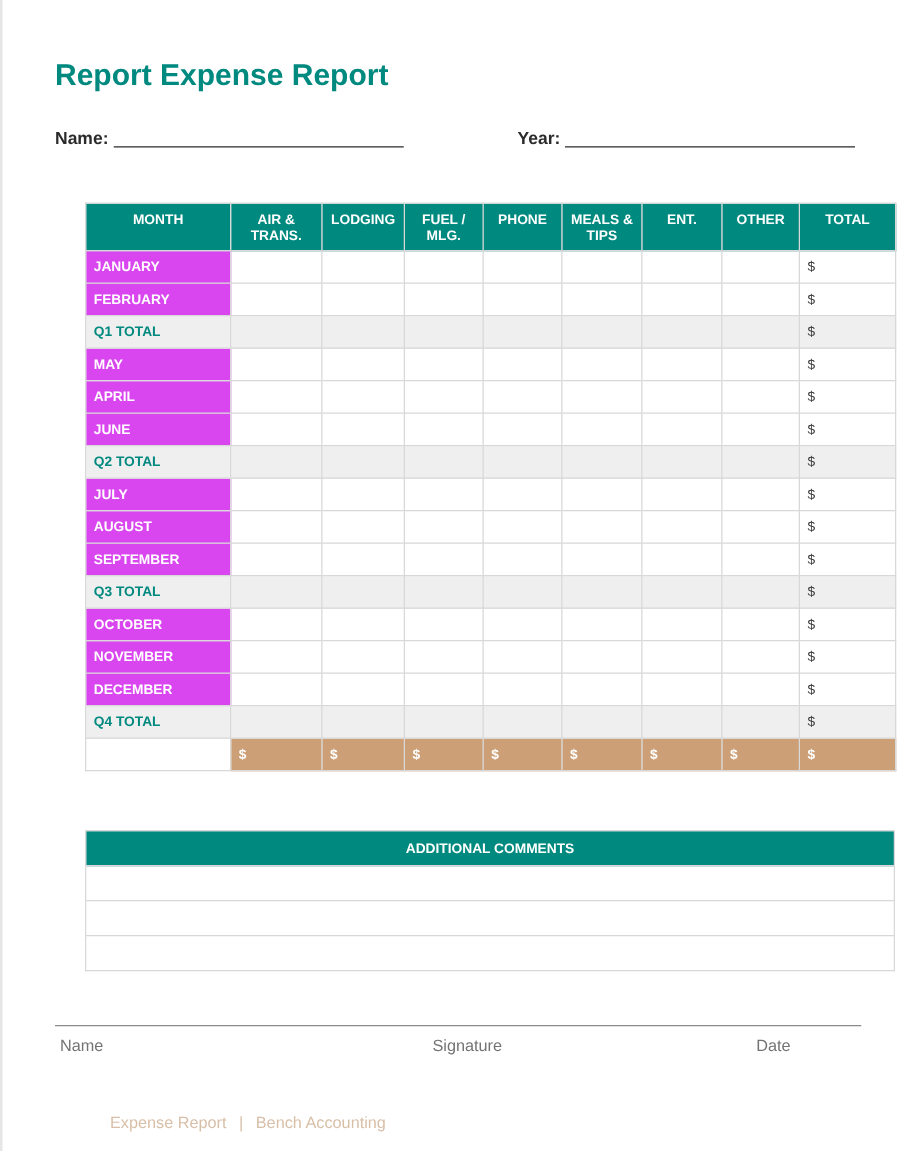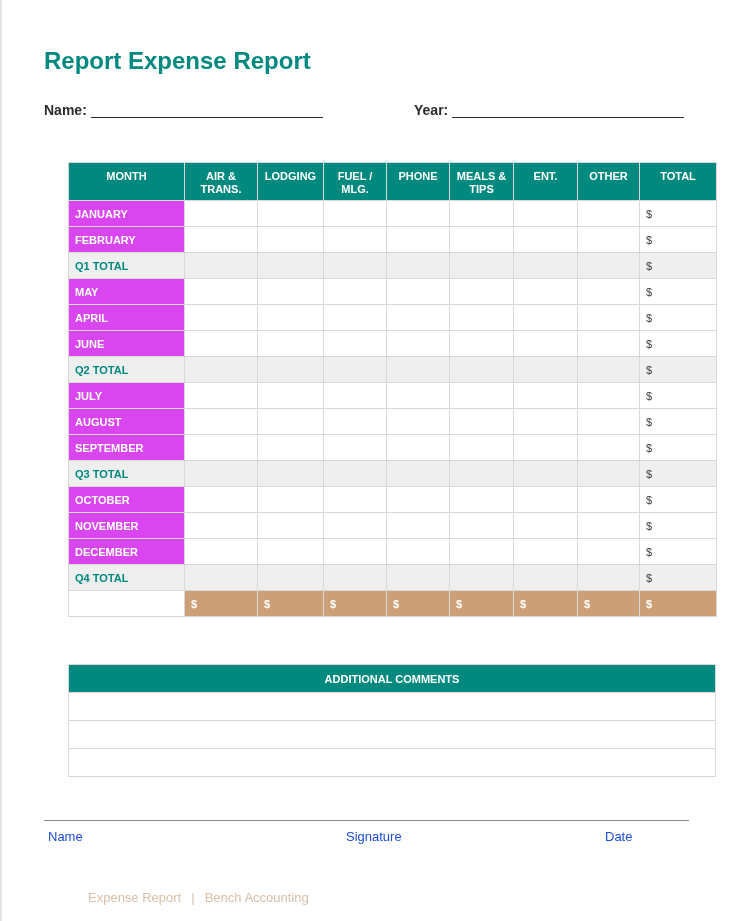--- a/index.html
+++ b/index.html
@@ -33,21 +33,21 @@
   .expense tr.qtotal td.month { color: #00897f; background: #efefef; }
   .expense td.total { color: #3c3c3c; padding-left: 6px; font-size: 11px; }
   .expense tr.grand td { background: #cc9f76; color: #ffffff; font-weight: bold; padding-left: 6px; }
   .expense tr.grand td.blank { background: #ffffff; }
 
   .comments { top: 664px; width: 648px; }
   .comments th { background: #00897f; color: #fff; font-size: 11px; font-weight: bold; height: 25px; text-align: center; border: 1px solid #d8d8d8; }
   .comments td { height: 25px; border: 1px solid #d8d8d8; }
 
   .sig-line { position: absolute; left: 44px; top: 820px; width: 645px; height: 1px; background: #8a8a8a; }
-  .sig-label { position: absolute; top: 829px; font-size: 13px; color: #1d4ed8; }
+  .sig-label { position: absolute; top: 829px; font-size: 13px; color: #737373; }
   .footer { position: absolute; top: 890px; font-size: 13px; color: #d8bfa8; margin-left: 44px; }
   .footer .sep { margin: 0 10px; }
   .footer-link { position: absolute; top: 890px; right: 46px; font-size: 13px; color: #d8bfa8; text-decoration: underline; margin-top: 28px; }
 </style>
 </head>
 <body>
 
 <div class="page-edge"></div>
 
 <h1 class="title">Report Expense Report</h1>

